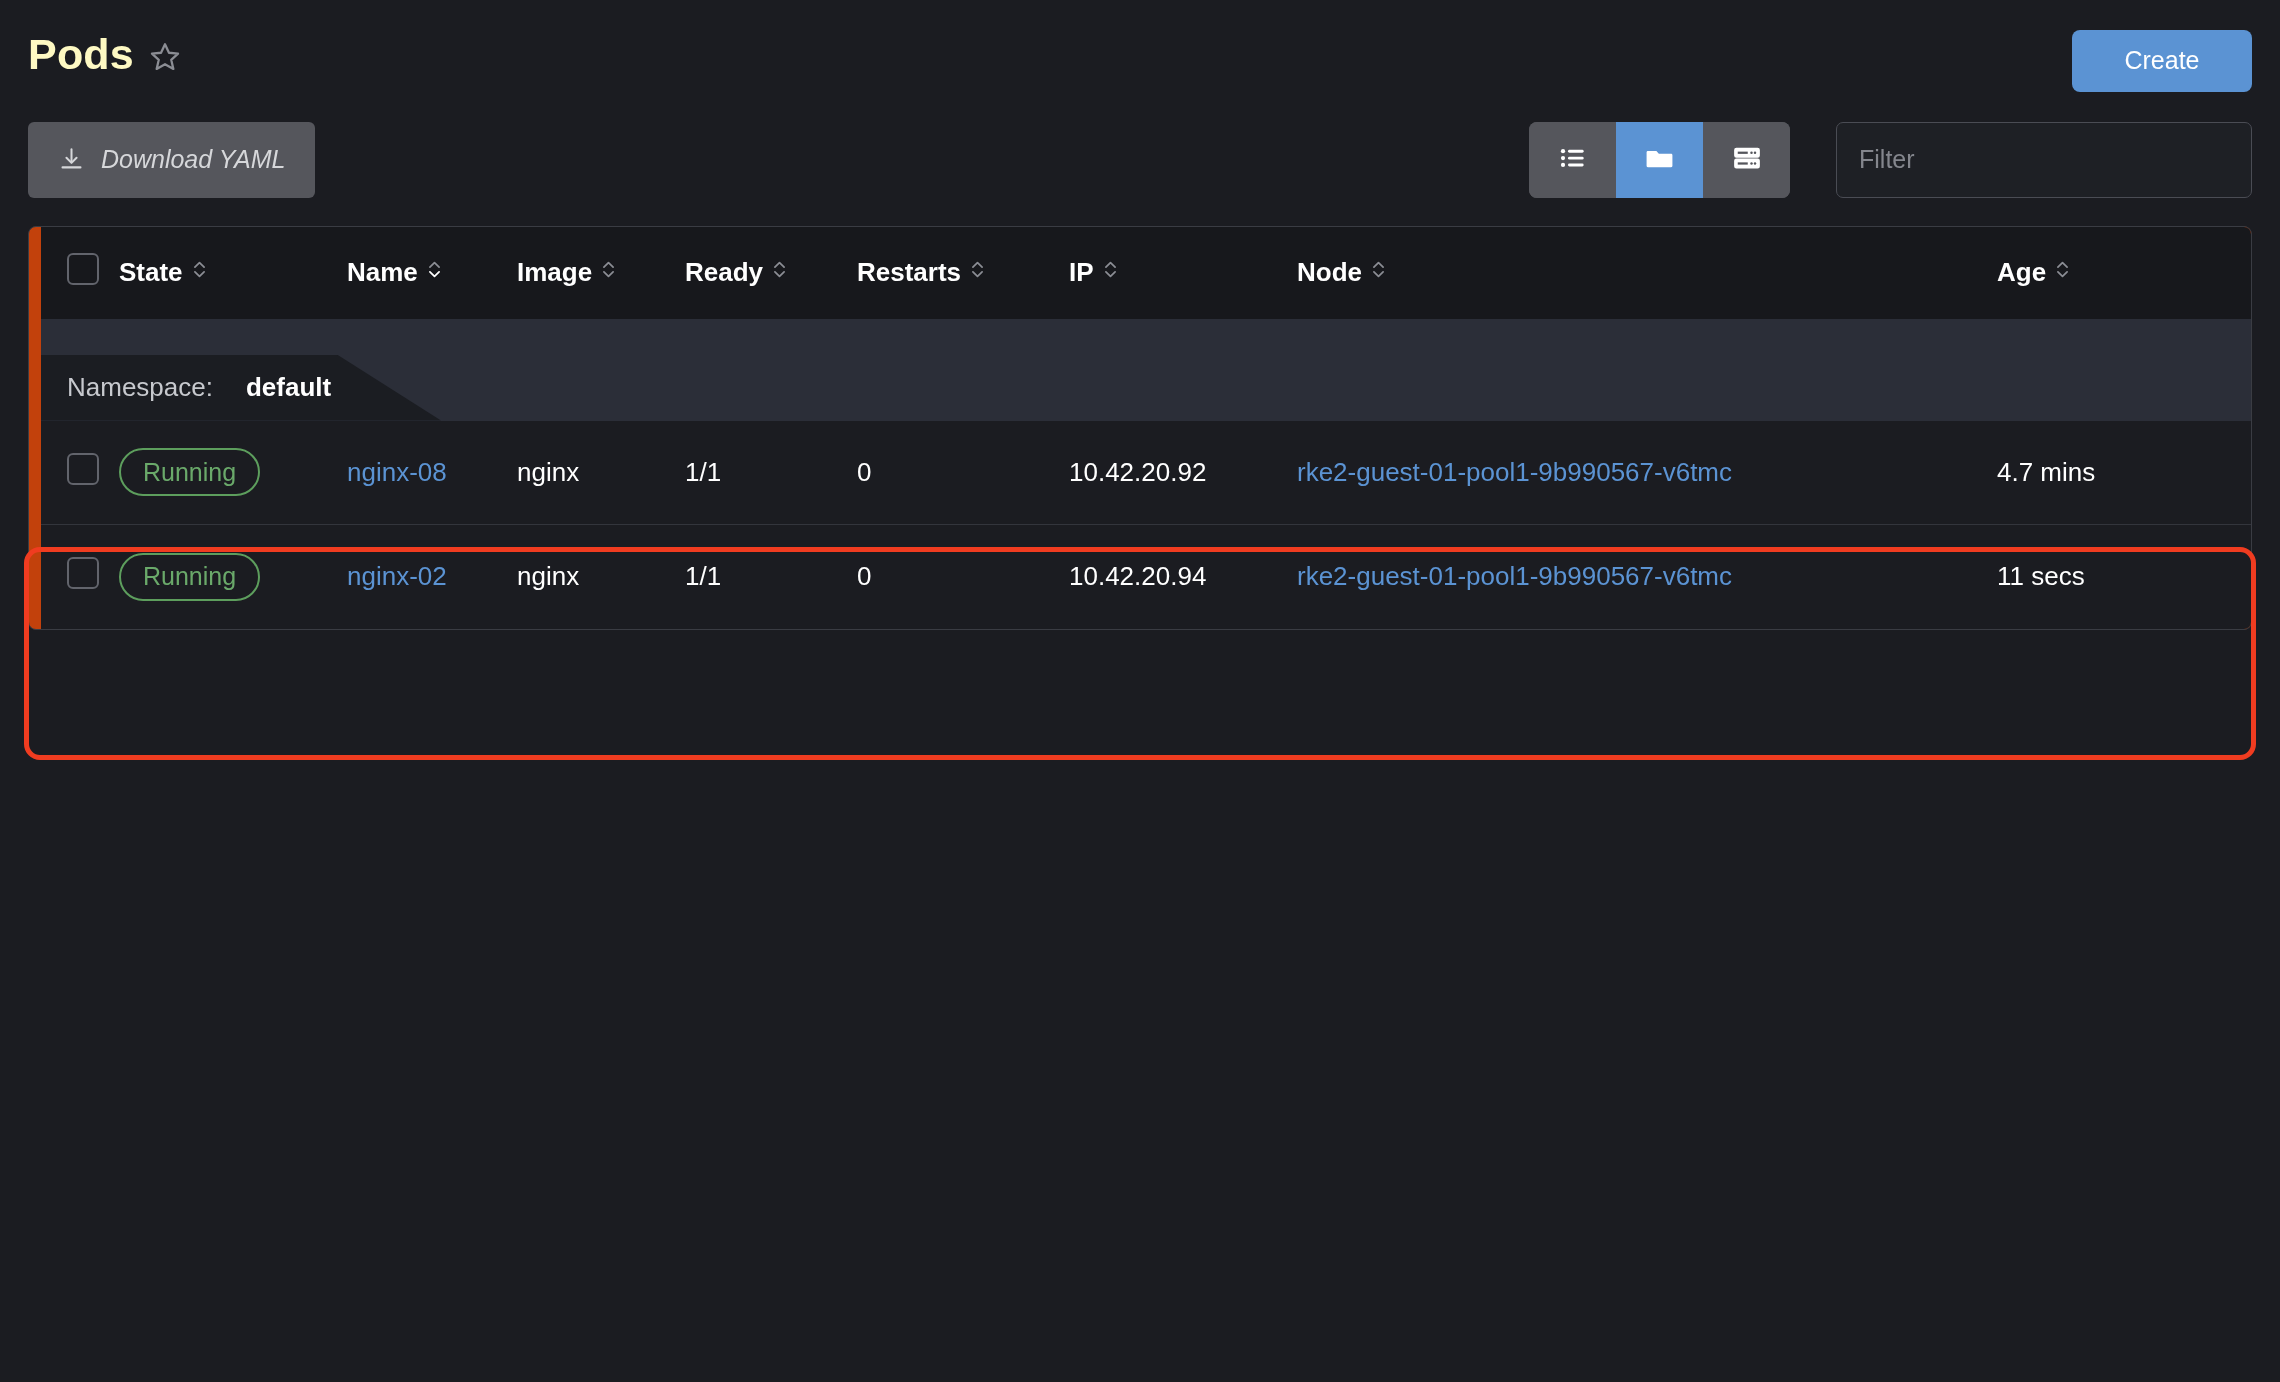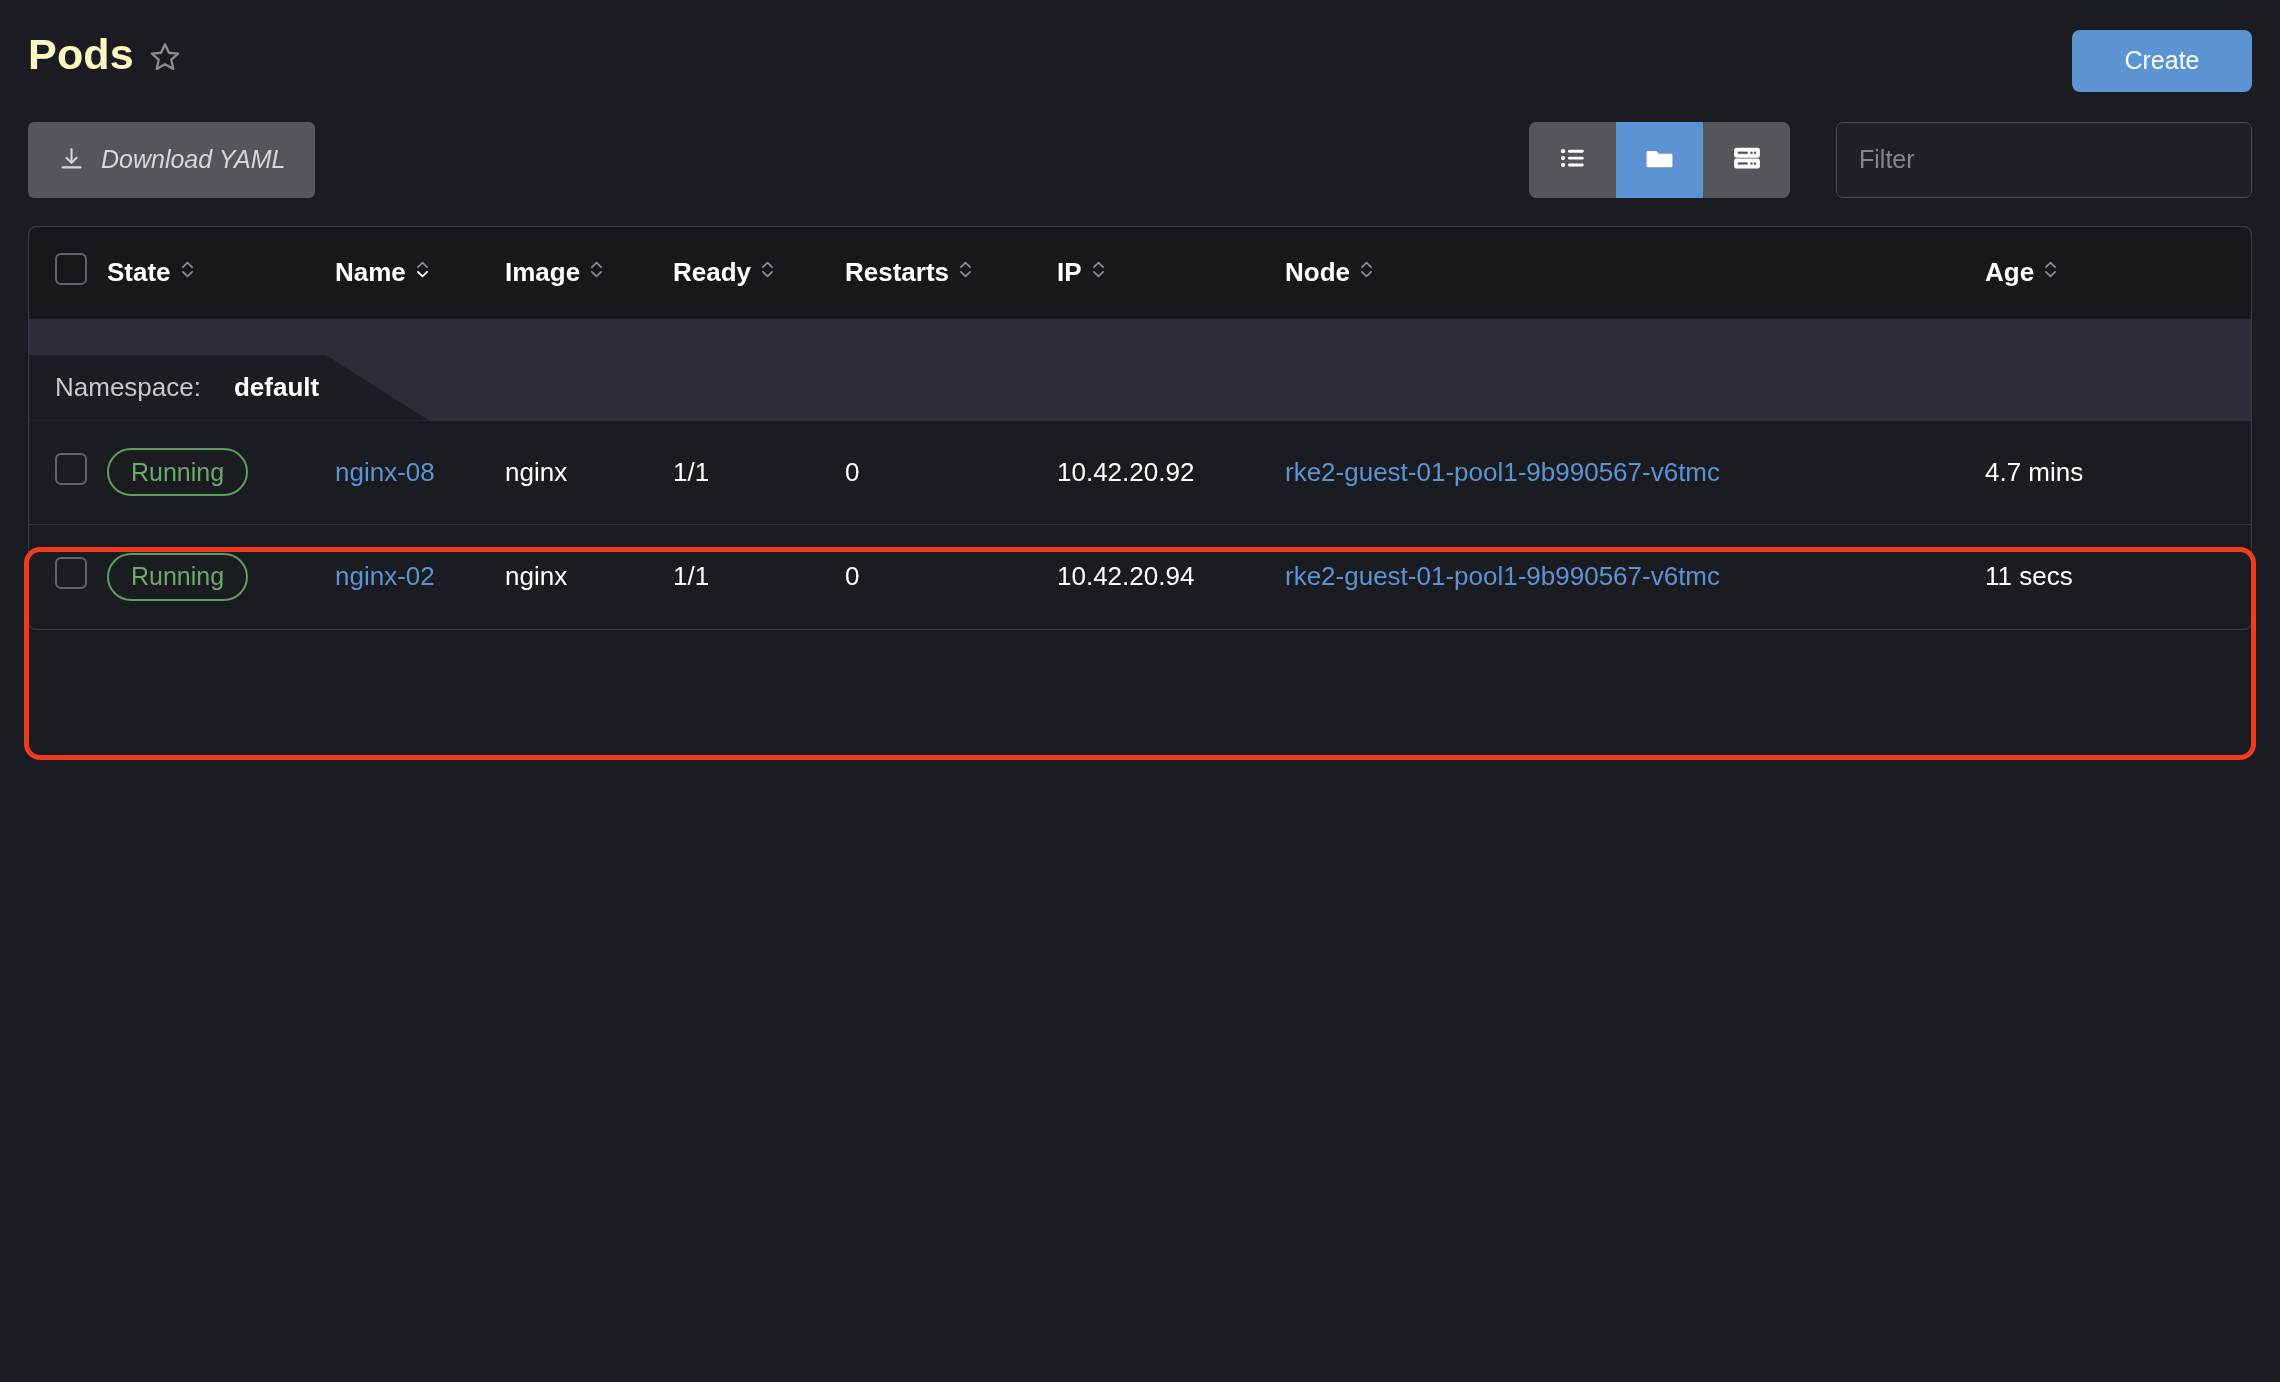--- a/index.html
+++ b/index.html
@@ -61,20 +61,21 @@
     color: #d6d7da; font-size: 25px; padding: 0 22px;
     font-family: "Liberation Sans", sans-serif;
   }
   .filter-input::placeholder { color: #84868d; }
 
   
   .table-wrap {
     margin-top: 28px; position: relative;
     border: 1px solid #3a3c43; border-radius: 8px; overflow: hidden;
     background: #c2410c;
+    padding-left: 12px;
   }
   table { width: 100%; border-collapse: collapse; table-layout: fixed; }
   thead tr { background: #17181c; height: 92px; }
   thead th {
     text-align: left; font-size: 26px; font-weight: 700; color: #ffffff;
     padding: 0; vertical-align: middle; white-space: nowrap;
   }
   .th-inner { display: inline-flex; align-items: center; gap: 9px; cursor: pointer; }
 
   .col-check { width: 78px; padding-left: 26px !important; }

